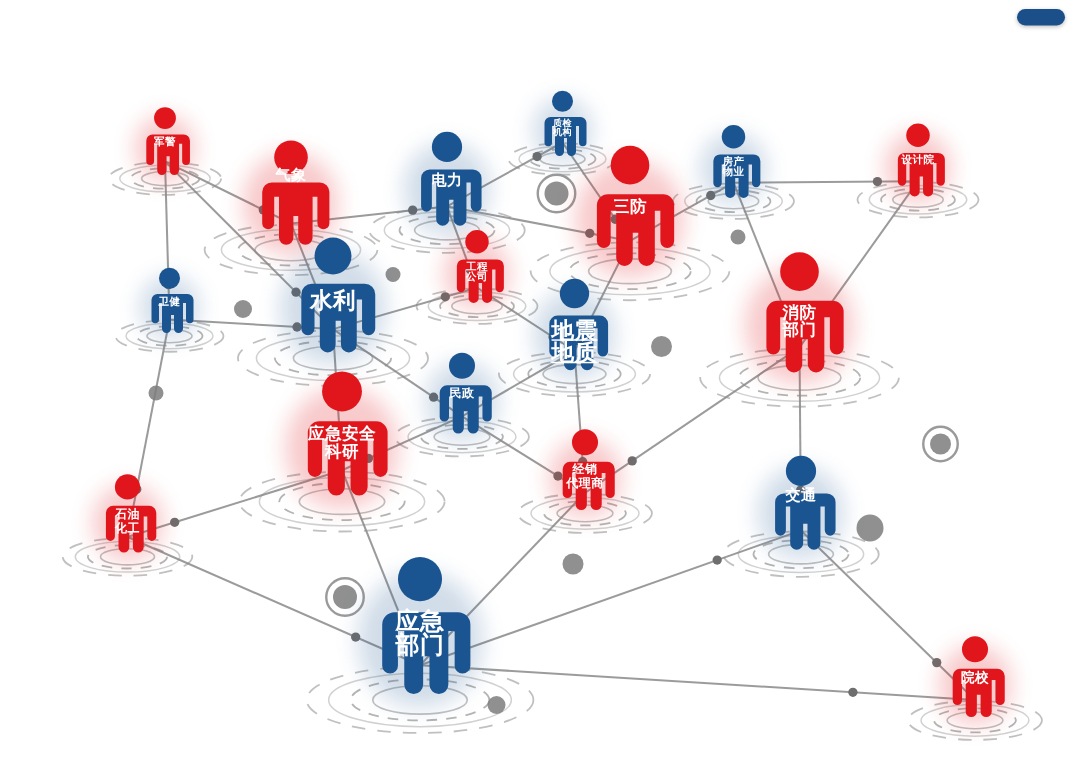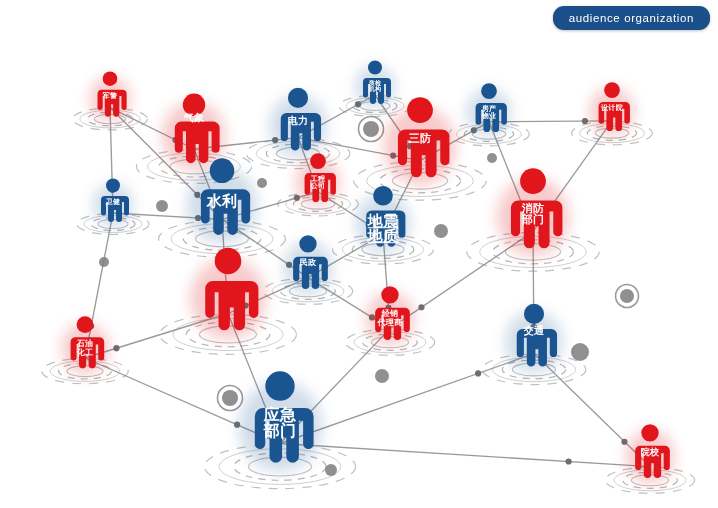--- a/index.html
+++ b/index.html
@@ -330,37 +330,39 @@
         </svg>
         <div class="lbl" style="top: 28px; font-size: 15px; width: 66.5px; text-decoration: underline;">地震
 地质</div>
       </div>
       <div class="fig" style="left: 533px; top: 216.88px; width: 69.92px; height: 99.36px;">
         <div class="glow" style="width: 73.416px; height: 79.488px; background: rgba(225, 22, 28, 0.45);"></div>
         <svg width="69.92" height="99.36" viewBox="0 0 76 108">
           <circle cx="38" cy="15" r="14" fill="#e1161c"></circle>
           <path d="M14 36 h48 a8 8 0 0 1 8 8 v26 a5 5 0 0 1 -10 0 v-22 h-4 v34 a6 6 0 0 1 -12 0 v-18 h-4 v18 a6 6 0 0 1 -12 0 v-34 h-4 v22 a5 5 0 0 1 -10 0 v-26 a8 8 0 0 1 8 -8 z" fill="#e1161c"></path>
         </svg>
-        <div class="lbl" style="top: 36.8px; font-size: 11px; width: 87.4px; font-family: Liberation Mono, monospace;">消防
+        <div class="lbl" style="top: 36.8px; font-size: 11px; width: 87.4px;">消防
 部门</div>
       </div>
       <div class="fig" style="left: 308px; top: 267.68px; width: 47.12px; height: 66.96px;">
         <div class="glow" style="width: 49.476px; height: 53.568px; background: rgba(27, 85, 145, 0.4);"></div>
         <svg width="47.12" height="66.96" viewBox="0 0 76 108">
           <circle cx="38" cy="15" r="14" fill="#1b5591"></circle>
           <path d="M14 36 h48 a8 8 0 0 1 8 8 v26 a5 5 0 0 1 -10 0 v-22 h-4 v34 a6 6 0 0 1 -12 0 v-18 h-4 v18 a6 6 0 0 1 -12 0 v-34 h-4 v22 a5 5 0 0 1 -10 0 v-26 a8 8 0 0 1 8 -8 z" fill="#1b5591"></path>
         </svg>
         <div class="lbl" style="top: 24.8px; font-size: 8px; width: 58.9px;">民政</div>
       </div>
       <div class="fig" style="left: 228px; top: 298.3px; width: 72.2px; height: 102.6px;">
         <div class="glow" style="width: 75.81px; height: 82.08px; background: rgba(225, 22, 28, 0.45);"></div>
         <svg width="72.2" height="102.6" viewBox="0 0 76 108">
           <circle cx="38" cy="15" r="14" fill="#e1161c"></circle>
           <path d="M14 36 h48 a8 8 0 0 1 8 8 v26 a5 5 0 0 1 -10 0 v-22 h-4 v34 a6 6 0 0 1 -12 0 v-18 h-4 v18 a6 6 0 0 1 -12 0 v-34 h-4 v22 a5 5 0 0 1 -10 0 v-26 a8 8 0 0 1 8 -8 z" fill="#e1161c"></path>
         </svg>
+        <div class="lbl" style="top: 38px; font-size: 11px; width: 90.25px;">应急安全
+科研</div>
       </div>
       <div class="fig" style="left: 390px; top: 318.68px; width: 47.12px; height: 66.96px;">
         <div class="glow" style="width: 49.476px; height: 53.568px; background: rgba(225, 22, 28, 0.45);"></div>
         <svg width="47.12" height="66.96" viewBox="0 0 76 108">
           <circle cx="38" cy="15" r="14" fill="#e1161c"></circle>
           <path d="M14 36 h48 a8 8 0 0 1 8 8 v26 a5 5 0 0 1 -10 0 v-22 h-4 v34 a6 6 0 0 1 -12 0 v-18 h-4 v18 a6 6 0 0 1 -12 0 v-34 h-4 v22 a5 5 0 0 1 -10 0 v-26 a8 8 0 0 1 8 -8 z" fill="#e1161c"></path>
         </svg>
         <div class="lbl" style="top: 24.8px; font-size: 8px; width: 58.9px;">经销
 代理商</div>
       </div>
@@ -394,16 +396,15 @@
         <div class="glow" style="width: 49.476px; height: 53.568px; background: rgba(225, 22, 28, 0.45);"></div>
         <svg width="47.12" height="66.96" viewBox="0 0 76 108">
           <circle cx="38" cy="15" r="14" fill="#e1161c"></circle>
           <path d="M14 36 h48 a8 8 0 0 1 8 8 v26 a5 5 0 0 1 -10 0 v-22 h-4 v34 a6 6 0 0 1 -12 0 v-18 h-4 v18 a6 6 0 0 1 -12 0 v-34 h-4 v22 a5 5 0 0 1 -10 0 v-26 a8 8 0 0 1 8 -8 z" fill="#e1161c"></path>
         </svg>
         <div class="lbl" style="top: 24.8px; font-size: 9px; width: 58.9px;">院校</div>
       </div>
     </div>
 
   <div id="banner">
-    <span class="en">audience organization</span>
   </div>
 
 </div>
 
 </body></html>

